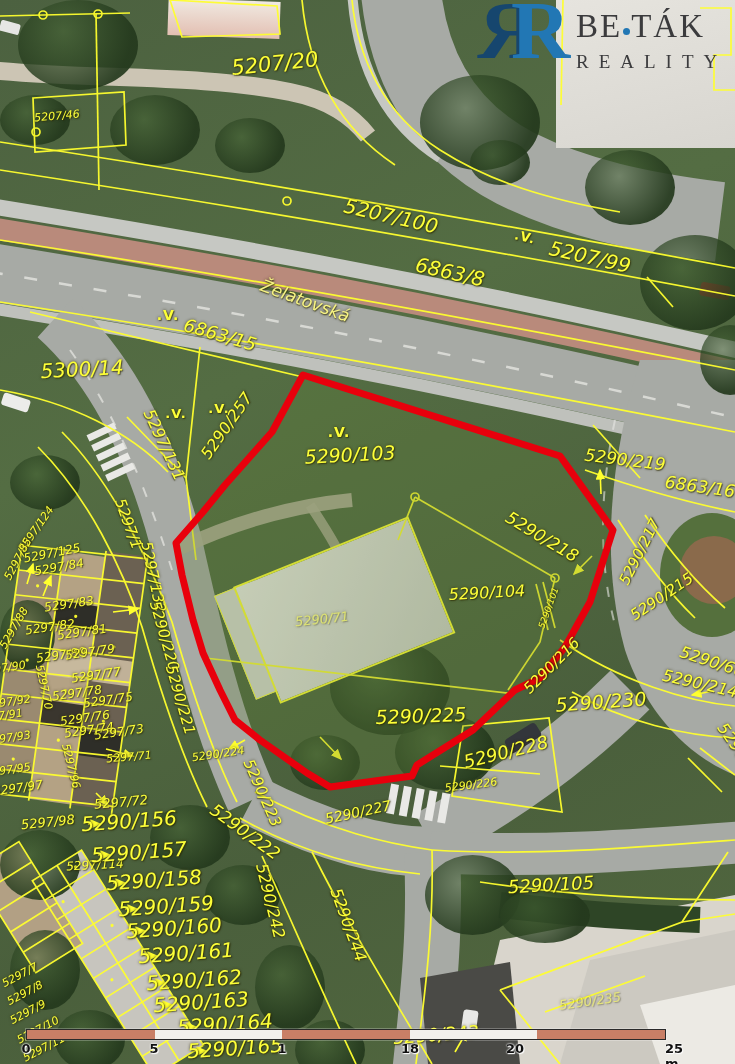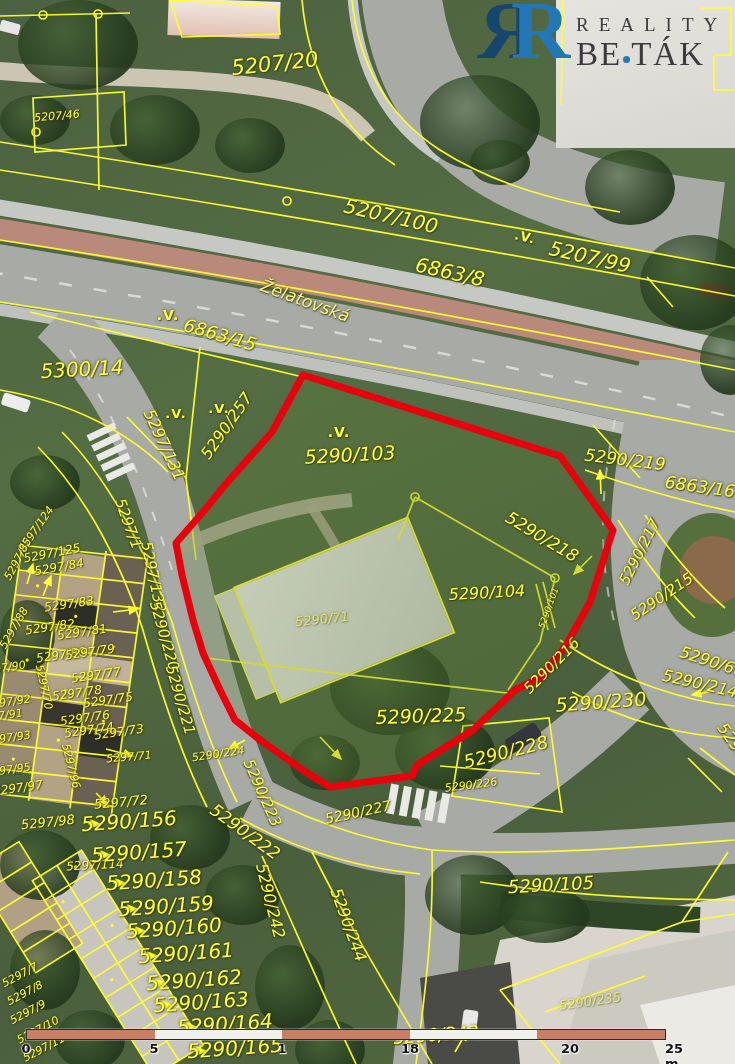--- a/index.html
+++ b/index.html
@@ -362,27 +362,27 @@
         <div class="sbseg" style="background: rgb(242, 240, 236);"></div>
         <div class="sbseg" style="background: rgb(201, 127, 102);"></div>
         <div class="sbseg" style="background: rgb(242, 240, 236);"></div>
         <div class="sbseg" style="background: rgb(201, 127, 102);"></div>
       </div>
     <div>
         <span class="sbtick" style="left: 0px;">0</span>
         <span class="sbtick" style="left: 128px;">5</span>
         <span class="sbtick" style="left: 256px;">1</span>
         <span class="sbtick" style="left: 384px;">18</span>
-        <span class="sbtick" style="left: 544px; text-align: right;">20</span>
+        <span class="sbtick" style="left: 489px; text-align: right;">20</span>
         <span class="sbtick" style="left: 648px;">25 m</span>
       </div>
   </div>
 
   <div id="logo">
     <span class="mono mono-l">R</span>
     <span class="mono mono-r">R</span>
     <div id="brand">
+      <div id="brand-name"><span>BE</span><span class="dot"></span><span>TÁK</span></div>
       <div id="brand-sub">REALITY</div>
-      <div id="brand-name"><span>BE</span><span class="dot"></span><span>TÁK</span></div>
     </div>
   </div>
 
 </div>
 
 </body></html>

